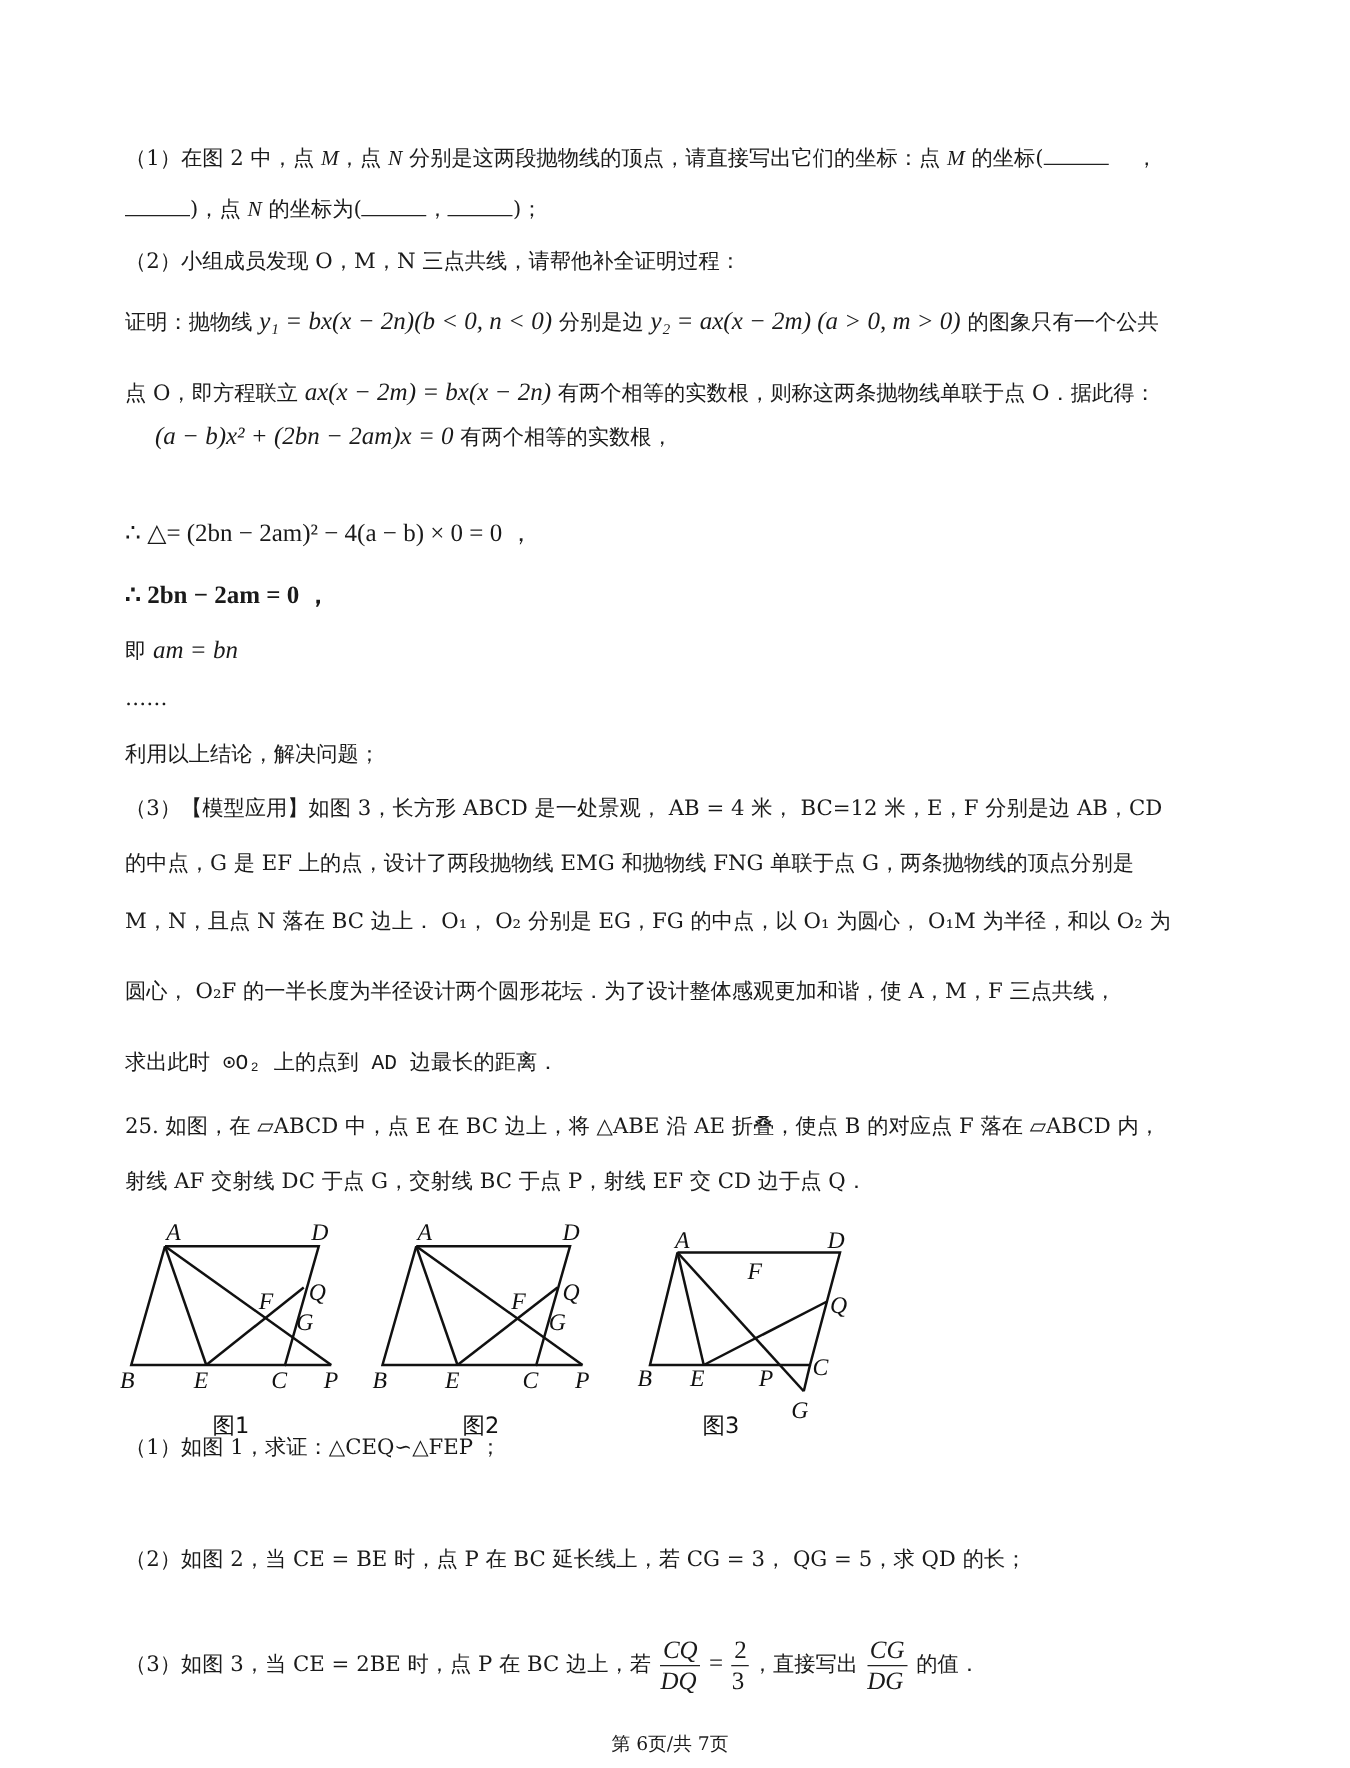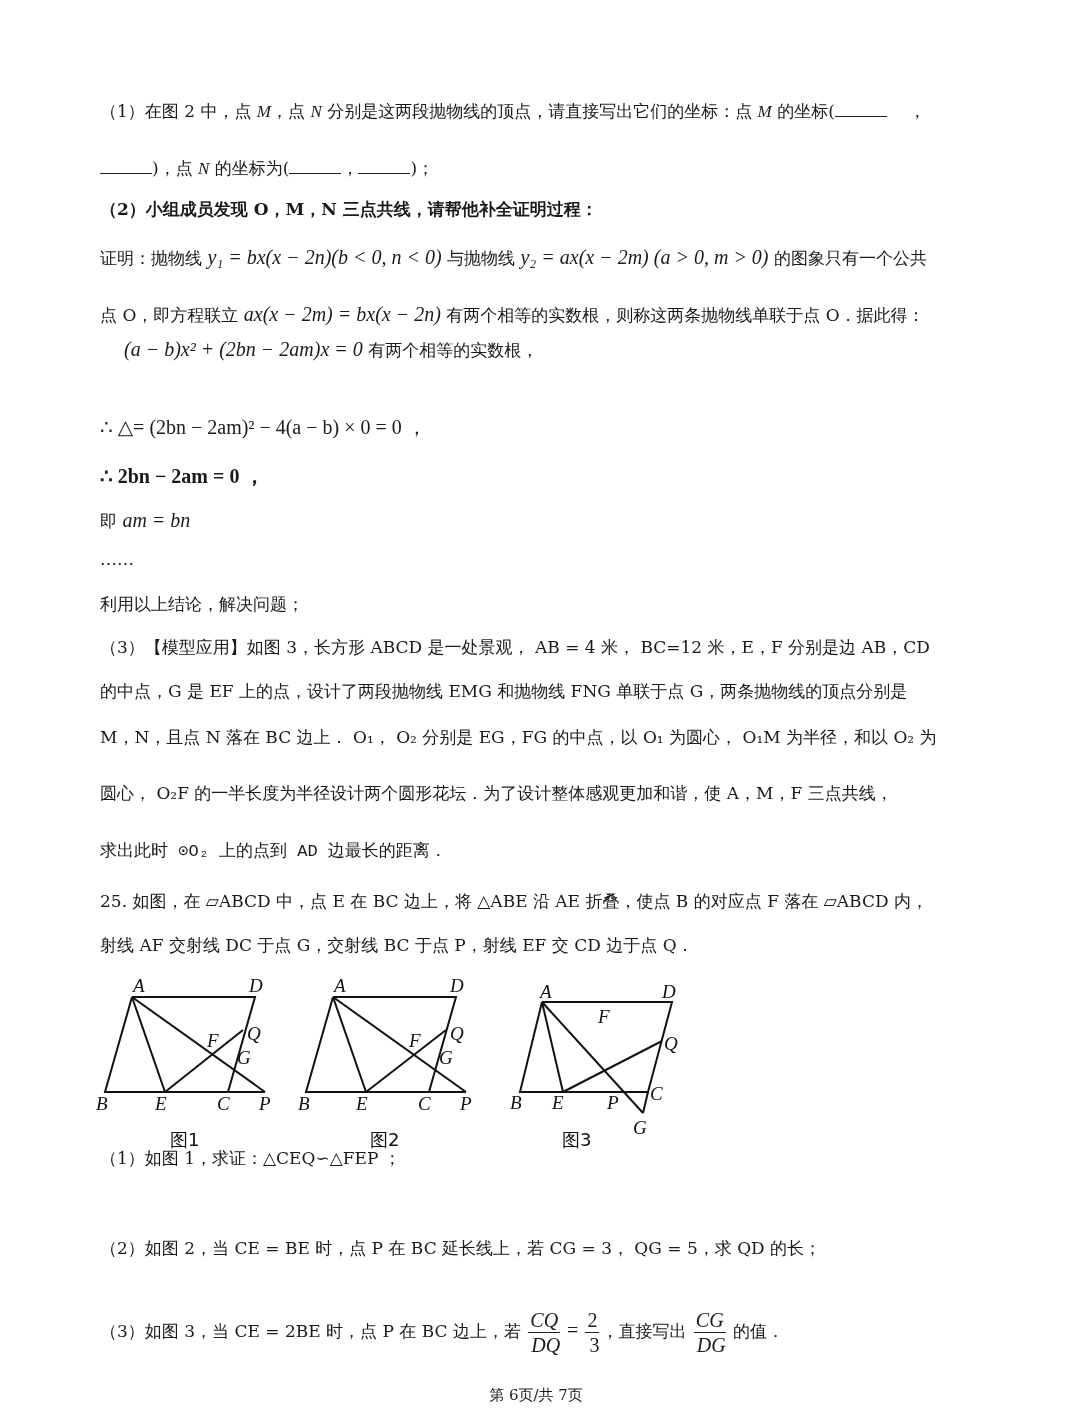--- a/index.html
+++ b/index.html
@@ -9,43 +9,43 @@
     color: #1a1a1a;
   }
   .line {
     position: absolute; left: 100px; white-space: nowrap;
     font-size: 17px; line-height: 22px;
   }
   .math { font-family: "Liberation Serif", "DejaVu Serif", serif; font-style: italic; font-size: 20px; }
   .mathn { font-family: "Liberation Serif", "DejaVu Serif", serif; font-size: 20px; }
   .it { font-family: "Liberation Serif", serif; font-style: italic; }
   .blank { display: inline-block; width: 52px; border-bottom: 1px solid #222; height: 14px; vertical-align: baseline; }
-  .frac { display: inline-block; vertical-align: middle; text-align: right; margin: 12px 2px; font-family: "Liberation Serif", serif; font-size: 20px; }
+  .frac { display: inline-block; vertical-align: middle; text-align: left; margin: 12px 2px; font-family: "Liberation Serif", serif; font-size: 20px; }
   .frac .num { display: block; font-style: italic; border-bottom: 1px solid #222; padding: 0 2px; line-height: 24px; }
   .frac .den { display: block; font-style: italic; line-height: 24px; }
   .frac .numn { display: block; border-bottom: 1px solid #222; padding: 0 2px; line-height: 24px; }
   .frac .denn { display: block; line-height: 24px; }
   svg text { font-family: "Liberation Serif", serif; font-style: italic; font-size: 19px; fill: #111; }
   svg .cap { font-family: "DejaVu Sans", sans-serif; font-style: normal; font-size: 18px; }
   .footer { position: absolute; left: 0; width: 1072px; top: 1386px; text-align: center; font-size: 15px; }
 </style>
 </head>
 <body>
 
-<div class="line" style="top:100px;text-align:center;">
+<div class="line" style="top:116px;text-align:center;">
   <span>（1）在图 2 中，点 </span><span class="it">M</span><span>，点 </span><span class="it">N</span><span> 分别是这两段抛物线的顶点，请直接写出它们的坐标：点 </span><span class="it">M</span><span> 的坐标(</span><span class="blank"></span><span style="margin-left:22px">，</span>
 </div>
 <div class="line" style="top:157px;">
   <span class="blank"></span><span>)，点 </span><span class="it">N</span><span> 的坐标为(</span><span class="blank"></span><span>，</span><span class="blank"></span><span>)；</span>
 </div>
 
-<div class="line" style="top:198px;font-weight:bold;">（2）小组成员发现 O，M，N 三点共线，请帮他补全证明过程：</div>
+<div class="line" style="top:198px;">（2）小组成员发现 O，M，N 三点共线，请帮他补全证明过程：</div>
 
 <div class="line" style="top:246px;">
-  <span>证明：抛物线 </span><span class="math">y₁ = bx(x − 2n)(b &lt; 0, n &lt; 0)</span><span> 与抛物线 </span><span class="math">y₂ = ax(x − 2m) (a &gt; 0, m &gt; 0)</span><span> 的图象只有一个公共</span>
+  <span>证明：抛物线 </span><span class="math">y₁ = bx(x − 2n)(b &lt; 0, n &lt; 0)</span><span> 分别是边 </span><span class="math">y₂ = ax(x − 2m) (a &gt; 0, m &gt; 0)</span><span> 的图象只有一个公共</span>
 </div>
 <div class="line" style="top:303px;">
   <span>点 O，即方程联立 </span><span class="math">ax(x − 2m) = bx(x − 2n)</span><span> 有两个相等的实数根，则称这两条抛物线单联于点 O．据此得：</span>
 </div>
 <div class="line" style="top:338px;margin-left:24px;">
   <span class="math">(a − b)x² + (2bn − 2am)x = 0</span><span> 有两个相等的实数根，</span>
 </div>
 <div class="line math" style="top:416px; font-style:normal;">∴ △= (2bn − 2am)² − 4(a − b) × 0 = 0 ，</div>
 <div class="line math" style="top:465px; font-style:normal;font-weight:bold;">∴ 2bn − 2am = 0 ，</div>
 <div class="line" style="top:509px;">

